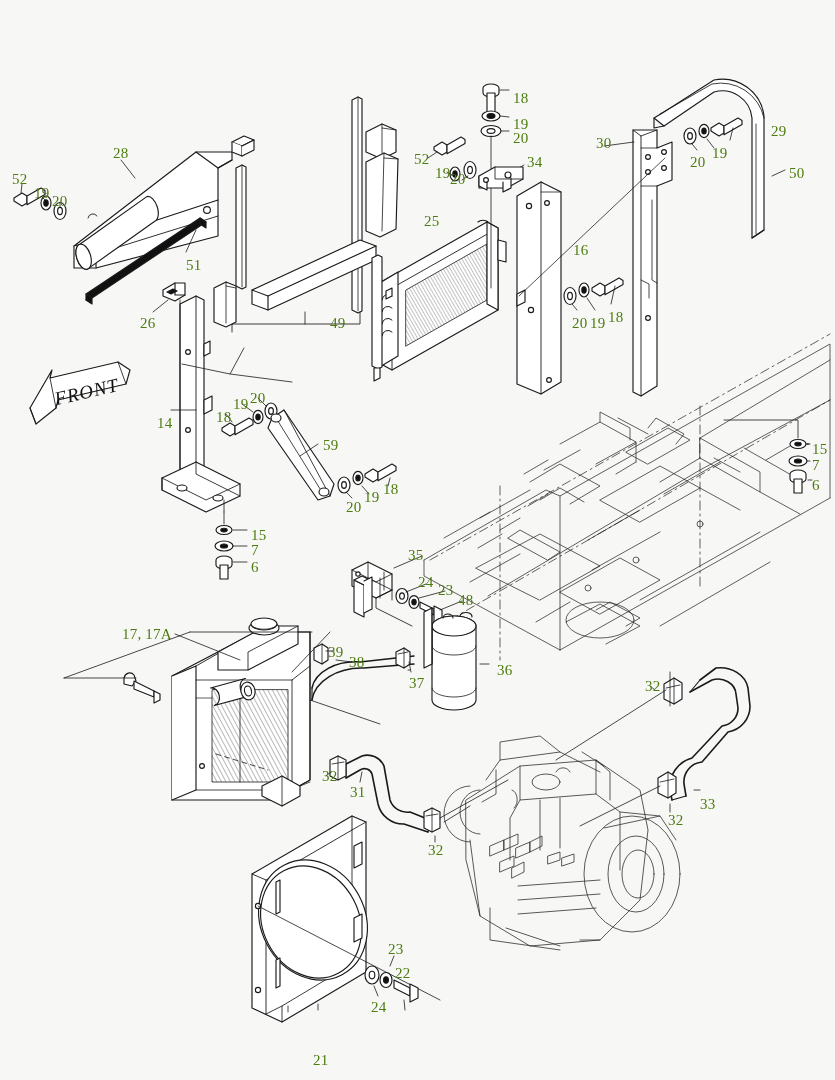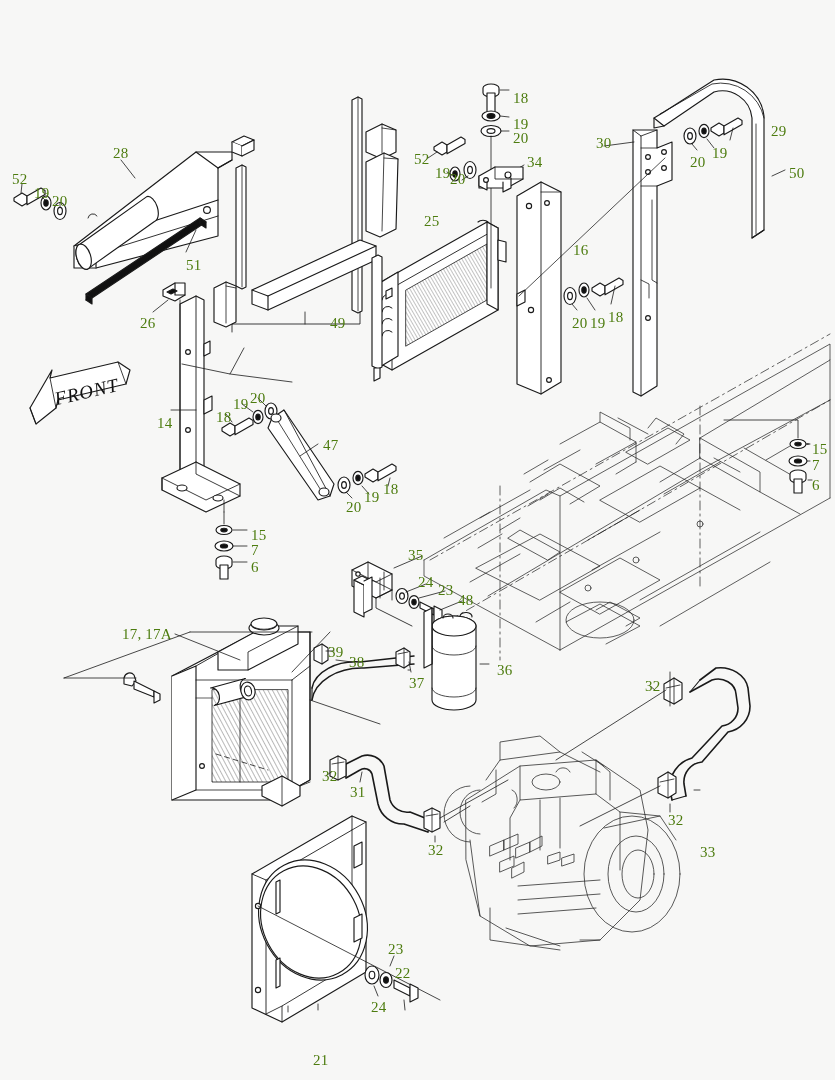--- a/index.html
+++ b/index.html
@@ -664,21 +664,21 @@
       <div class="lbl" style="left: 608px; top: 310px;">18</div>
       <div class="lbl" style="left: 596px; top: 136px;">30</div>
       <div class="lbl" style="left: 690px; top: 155px;">20</div>
       <div class="lbl" style="left: 712px; top: 146px;">19</div>
       <div class="lbl" style="left: 727px; top: 124px; margin-left: 44px;">29</div>
       <div class="lbl" style="left: 789px; top: 166px;">50</div>
       <div class="lbl" style="left: 157px; top: 416px;">14</div>
       <div class="lbl" style="left: 216px; top: 410px;">18</div>
       <div class="lbl" style="left: 233px; top: 397px;">19</div>
       <div class="lbl" style="left: 250px; top: 391px;">20</div>
-      <div class="lbl" style="left: 323px; top: 438px;">47</div>
+      <div class="lbl" style="left: 323px; top: 438px;">59</div>
       <div class="lbl" style="left: 346px; top: 500px;">20</div>
       <div class="lbl" style="left: 364px; top: 490px;">19</div>
       <div class="lbl" style="left: 383px; top: 482px;">18</div>
       <div class="lbl" style="left: 251px; top: 528px;">15</div>
       <div class="lbl" style="left: 251px; top: 543px;">7</div>
       <div class="lbl" style="left: 251px; top: 560px;">6</div>
       <div class="lbl" style="left: 812px; top: 442px;">15</div>
       <div class="lbl" style="left: 812px; top: 458px;">7</div>
       <div class="lbl" style="left: 812px; top: 478px;">6</div>
       <div class="lbl" style="left: 408px; top: 548px;">35</div>
@@ -688,20 +688,20 @@
       <div class="lbl" style="left: 497px; top: 663px;">36</div>
       <div class="lbl" style="left: 409px; top: 676px;">37</div>
       <div class="lbl" style="left: 328px; top: 645px;">39</div>
       <div class="lbl" style="left: 349px; top: 655px;">38</div>
       <div class="lbl" style="left: 122px; top: 627px;">17, 17A</div>
       <div class="lbl" style="left: 322px; top: 769px;">32</div>
       <div class="lbl" style="left: 350px; top: 785px;">31</div>
       <div class="lbl" style="left: 428px; top: 843px;">32</div>
       <div class="lbl" style="left: 645px; top: 679px;">32</div>
       <div class="lbl" style="left: 668px; top: 813px;">32</div>
-      <div class="lbl" style="left: 700px; top: 797px; margin-top: 48px;">33</div>
+      <div class="lbl" style="left: 700px; top: 797px;">33</div>
       <div class="lbl" style="left: 313px; top: 1013px; margin-top: 40px;">21</div>
       <div class="lbl" style="left: 388px; top: 942px;">23</div>
       <div class="lbl" style="left: 371px; top: 1000px;">24</div>
       <div class="lbl" style="left: 395px; top: 966px;">22</div>
     </div>
 
 </div>
 
 </body></html>

